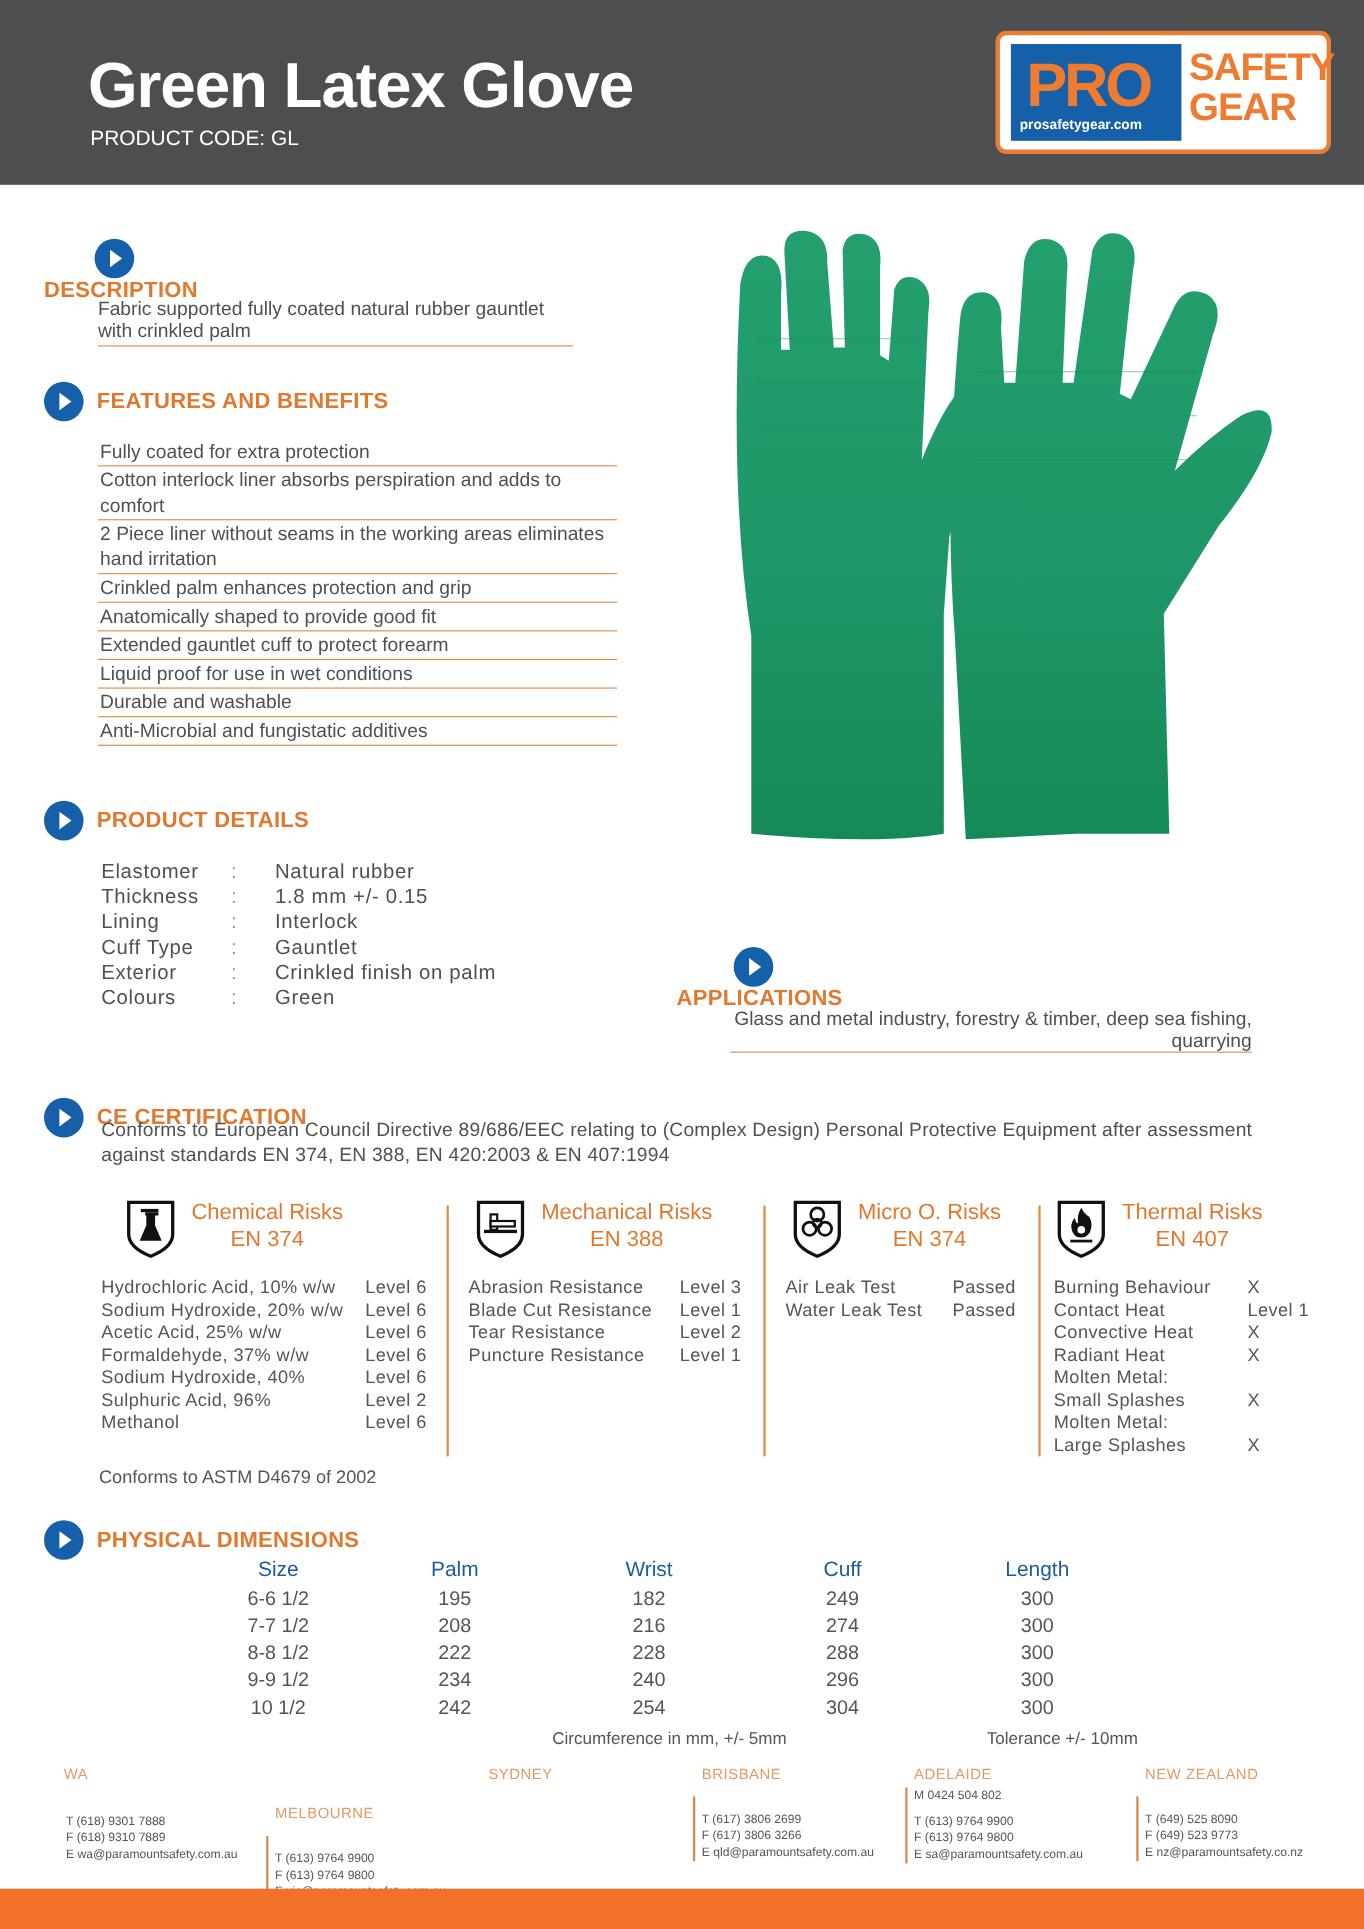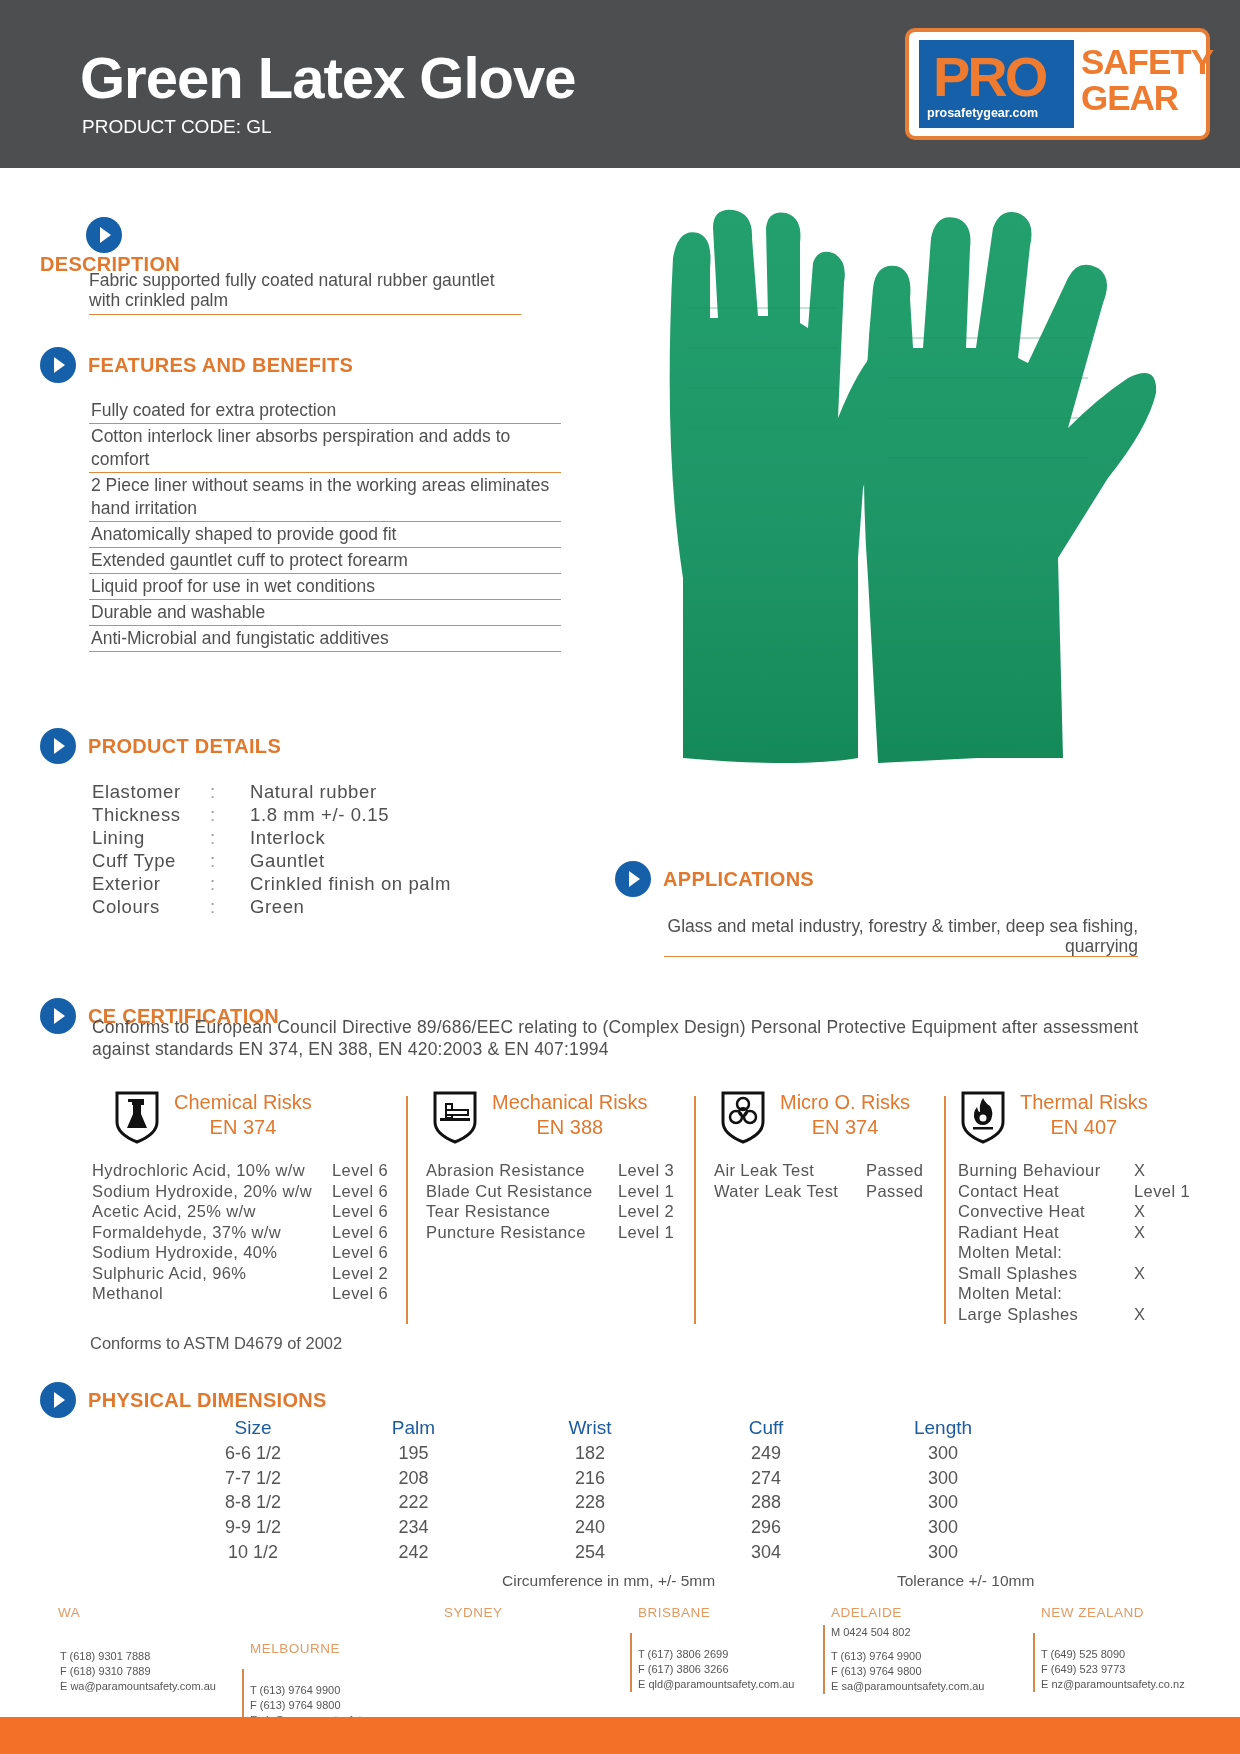--- a/index.html
+++ b/index.html
@@ -79,20 +79,21 @@
 <div class="body-text underline" style="left:89px; top:270px; width:432px; padding-bottom:4px;">Fabric supported fully coated natural rubber gauntlet with crinkled palm</div>
 
 <div class="section-head" style="left:40px; top:347px;">
   <span class="sec-icon"></span>
   <span class="sec-title">FEATURES AND BENEFITS</span>
 </div>
 <div class="features">
   <div class="feature">Fully coated for extra protection</div>
   <div class="feature">Cotton interlock liner absorbs perspiration and adds to comfort</div>
   <div class="feature">2 Piece liner without seams in the working areas eliminates hand irritation</div>
+  <div class="feature">Crinkled palm enhances protection and grip</div>
   <div class="feature">Anatomically shaped to provide good fit</div>
   <div class="feature">Extended gauntlet cuff to protect forearm</div>
   <div class="feature">Liquid proof for use in wet conditions</div>
   <div class="feature">Durable and washable</div>
   <div class="feature">Anti-Microbial and fungistatic additives</div>
 </div>
 
 <div class="section-head" style="left:40px; top:728px;">
   <span class="sec-icon"></span>
   <span class="sec-title">PRODUCT DETAILS</span>
@@ -147,21 +148,21 @@
       <line x1="40" y1="150" x2="190" y2="150"></line>
       <line x1="40" y1="190" x2="190" y2="190"></line>
       <line x1="40" y1="230" x2="200" y2="230"></line>
     <line x1="240" y1="140" x2="440" y2="140"></line>
       <line x1="240" y1="180" x2="440" y2="180"></line>
       <line x1="240" y1="220" x2="440" y2="220"></line>
       <line x1="240" y1="260" x2="440" y2="260"></line>
   </g>
 </svg>
 
-<div class="section-head" style="left:615px; top:861px;">
+<div class="section-head" style="left:615px; top:861px;flex-direction:column;">
   <span class="sec-icon"></span>
   <span class="sec-title">APPLICATIONS</span>
 </div>
 <div class="body-text underline" style="left:664px; top:916px; width:474px; padding-bottom:0;text-align:right;">Glass and metal industry, forestry &amp; timber, deep sea fishing, quarrying</div>
 
 <div class="section-head" style="left:40px; top:998px;">
   <span class="sec-icon"></span>
   <span class="sec-title">CE CERTIFICATION</span>
 </div>
 <div class="body-text" style="left:92px; top:1016px; width:1060px; font-size:17.5px; line-height:22px; letter-spacing:0.2px;">Conforms to European Council Directive 89/686/EEC relating to (Complex Design) Personal Protective Equipment after assessment against standards EN 374, EN 388, EN 420:2003 &amp; EN 407:1994</div>

